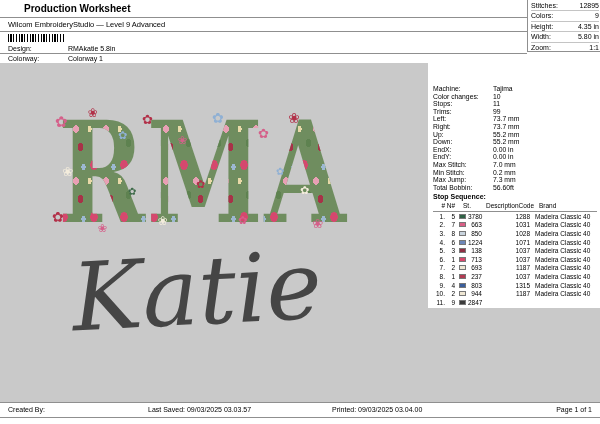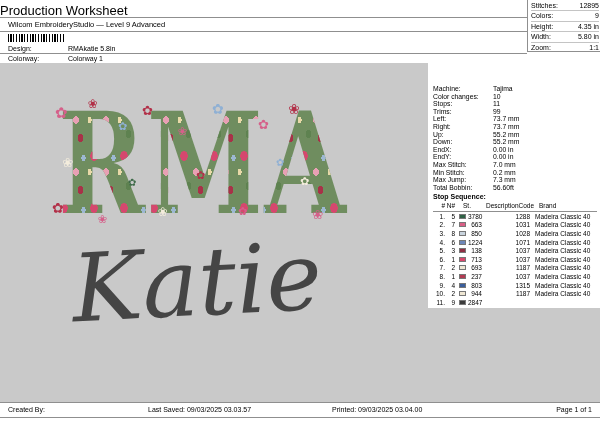--- a/index.html
+++ b/index.html
@@ -1,40 +1,40 @@
 <!DOCTYPE html>
 <html><head>
 <meta charset="utf-8">
 <style>
   html,body{margin:0;padding:0;}
   body{width:600px;height:424px;background:#ffffff;font-family:"Liberation Sans",sans-serif;color:#000;position:relative;overflow:hidden;}
   .rule{position:absolute;height:1px;background:#8f8f8f;}
 
   
-  #title{position:absolute;left:0;top:3px;font-size:13px;font-weight:normal;}
+  #title{position:absolute;left:24px;top:3px;font-size:10px;font-weight:bold;}
   #r1{left:0;top:17px;width:527px;}
   #subtitle{position:absolute;left:8px;top:20px;font-size:7.5px;}
   #r2{left:0;top:31px;width:527px;}
   #barcode{position:absolute;left:8px;top:34px;width:56px;height:8px;
     background:repeating-linear-gradient(90deg,#000 0 1px,#fff 1px 2px,#000 2px 4px,#fff 4px 5px,#000 5px 6px,#fff 6px 8px,#000 8px 9px,#fff 9px 11px);}
   .meta-row{position:absolute;left:8px;font-size:7px;}
   #design-row{top:45px;}
   #colorway-row{top:55px;}
   .meta-label{display:inline-block;width:58px;}
   #r3{left:0;top:53px;width:527px;}
 
   #summary{position:absolute;left:527px;top:0;width:68px;height:50px;border-left:1px solid #8f8f8f;border-bottom:1px solid #8f8f8f;padding:1px 2px 0 3px;background:#fff;}
   .sum-row{display:flex;justify-content:space-between;font-size:7px;line-height:9.4px;border-bottom:1px solid #c4c4c4;}
   .sum-row:last-child{border-bottom:none;}
 
   
   #canvas{position:absolute;left:0;top:63px;width:600px;height:339px;background:#c9c9c9;}
 
   
-  #design{position:absolute;left:0;top:3px;width:428px;height:339px;}
+  #design{position:absolute;left:0;top:12px;width:428px;height:339px;}
   #rma{position:absolute;left:58px;top:28px;font-family:"DejaVu Serif",serif;font-weight:bold;
     font-size:140px;line-height:1;letter-spacing:2px;transform:scaleX(0.75);transform-origin:0 0;
     color:#bb6a7e;}
   @supports ((-webkit-background-clip:text) or (background-clip:text)){
     #rma{
       background:
         radial-gradient(circle 5px at 8px 10px, #d5486e 97%, transparent),
         radial-gradient(circle 4px at 24px 26px, #e8a0b4 97%, transparent),
         radial-gradient(circle 4px at 14px 40px, #5e8250 97%, transparent),
         radial-gradient(circle 3px at 34px 12px, #9db8d2 97%, transparent),

